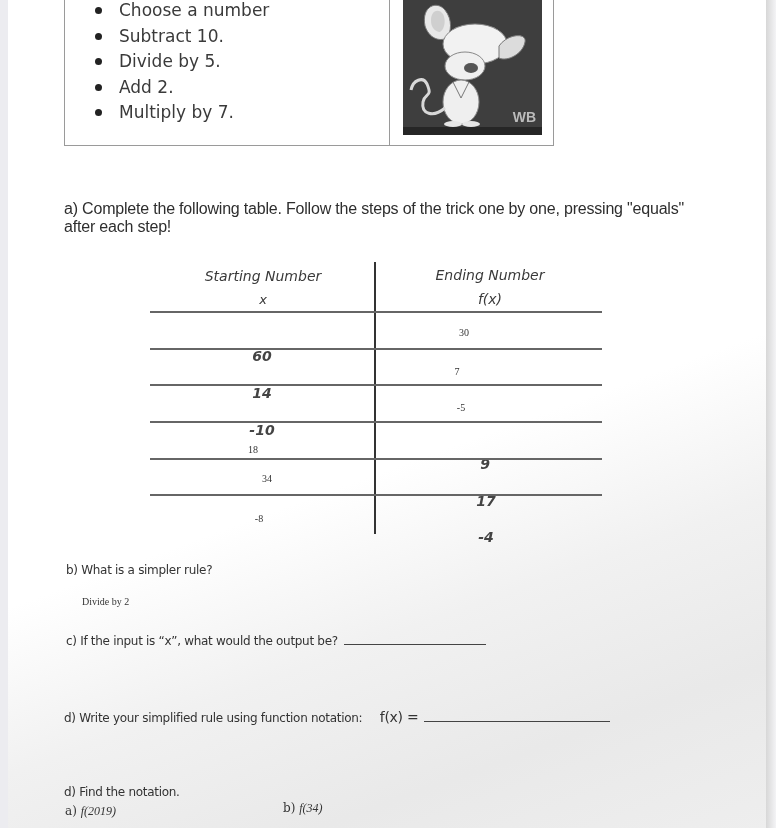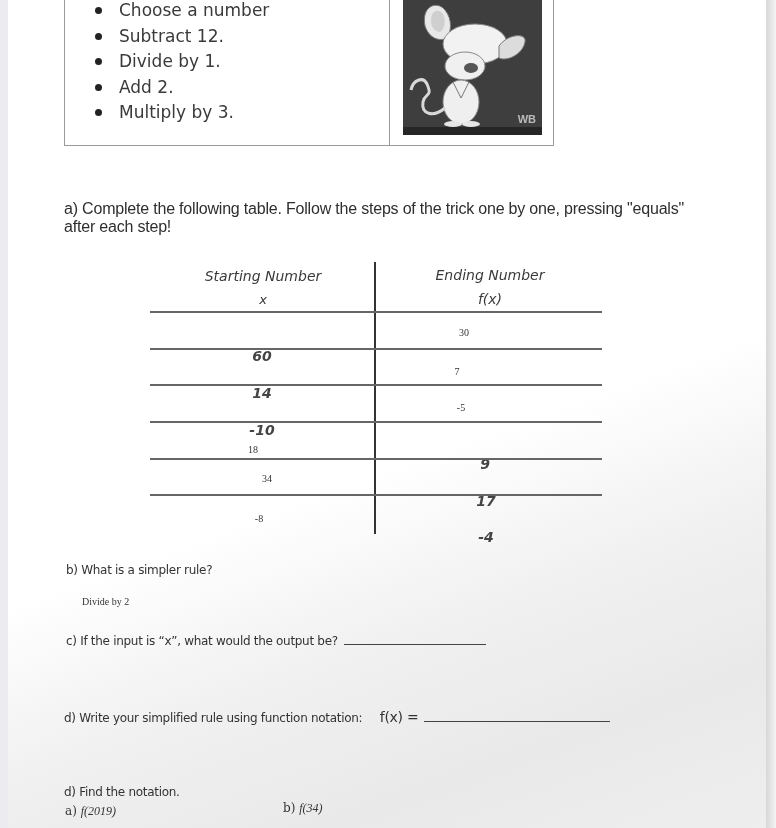--- a/index.html
+++ b/index.html
@@ -27,21 +27,21 @@
       position: relative; font-family: "DejaVu Sans", sans-serif; font-size: 17px;
       color: #3a3a3a; height: 25.5px; line-height: 25px; padding-left: 24px;
     }
     .steps li .bullet {
       position: absolute; left: 0; top: 9px; width: 7px; height: 7px; border-radius: 50%; background: #222;
     }
     .brain-img {
       position: absolute; left: 338px; top: 0; width: 139px; height: 137px; background: #3e3e3e; overflow: hidden;
     }
     .brain-img .floor { position: absolute; left: 0; bottom: 0; width: 100%; height: 8px; background: #262626; }
-    .brain-img .wm { position: absolute; right: 6px; bottom: 10px; color: #bbb; font-size: 11px; font-weight: bold; }
+    .brain-img .wm { position: absolute; right: 6px; bottom: 10px; color: #bbb; font-size: 14px; font-weight: bold; }
 
     
     .instr {
       position: absolute; left: 64px; top: 200px; width: 640px;
       font-family: "Liberation Sans", sans-serif; font-size: 16px; line-height: 18px; color: #2e2e2e;
       letter-spacing: -0.2px;
     }
 
     
     .tbl { position: absolute; left: 148px; top: 262px; width: 455px; height: 272px; }
@@ -68,24 +68,24 @@
 </head>
 <body>
 
 <div class="page">
   <div class="left-edge"></div>
   <div class="right-edge"></div>
 
   <div class="top-box">
     <ul class="steps">
       <li><span class="bullet"></span><span>Choose a number</span></li>
-      <li><span class="bullet"></span><span>Subtract 12.</span></li>
-      <li><span class="bullet"></span><span>Divide by 1.</span></li>
+      <li><span class="bullet"></span><span>Subtract 10.</span></li>
+      <li><span class="bullet"></span><span>Divide by 5.</span></li>
       <li><span class="bullet"></span><span>Add 2.</span></li>
-      <li><span class="bullet"></span><span>Multiply by 3.</span></li>
+      <li><span class="bullet"></span><span>Multiply by 7.</span></li>
     </ul>
     <div class="divider"></div>
     <div class="brain-img" title="Pinky and the Brain - Brain character">
       <svg width="139" height="137" viewBox="0 0 139 137">
         <rect x="0" y="0" width="139" height="137" fill="#3e3e3e"></rect>
 
         <path d="M22 28 C18 8, 34 2, 42 12 C50 22, 48 34, 44 40 C36 44, 26 40, 22 28 Z" fill="#e8e8e8" stroke="#777" stroke-width="1"></path>
         <path d="M28 22 C28 12, 36 10, 40 16 C44 24, 40 34, 36 34 C30 32, 28 28, 28 22 Z" fill="#cfcfcf"></path>
 
         <ellipse cx="72" cy="46" rx="32" ry="20" fill="#f2f2f2" stroke="#888" stroke-width="1"></ellipse>

